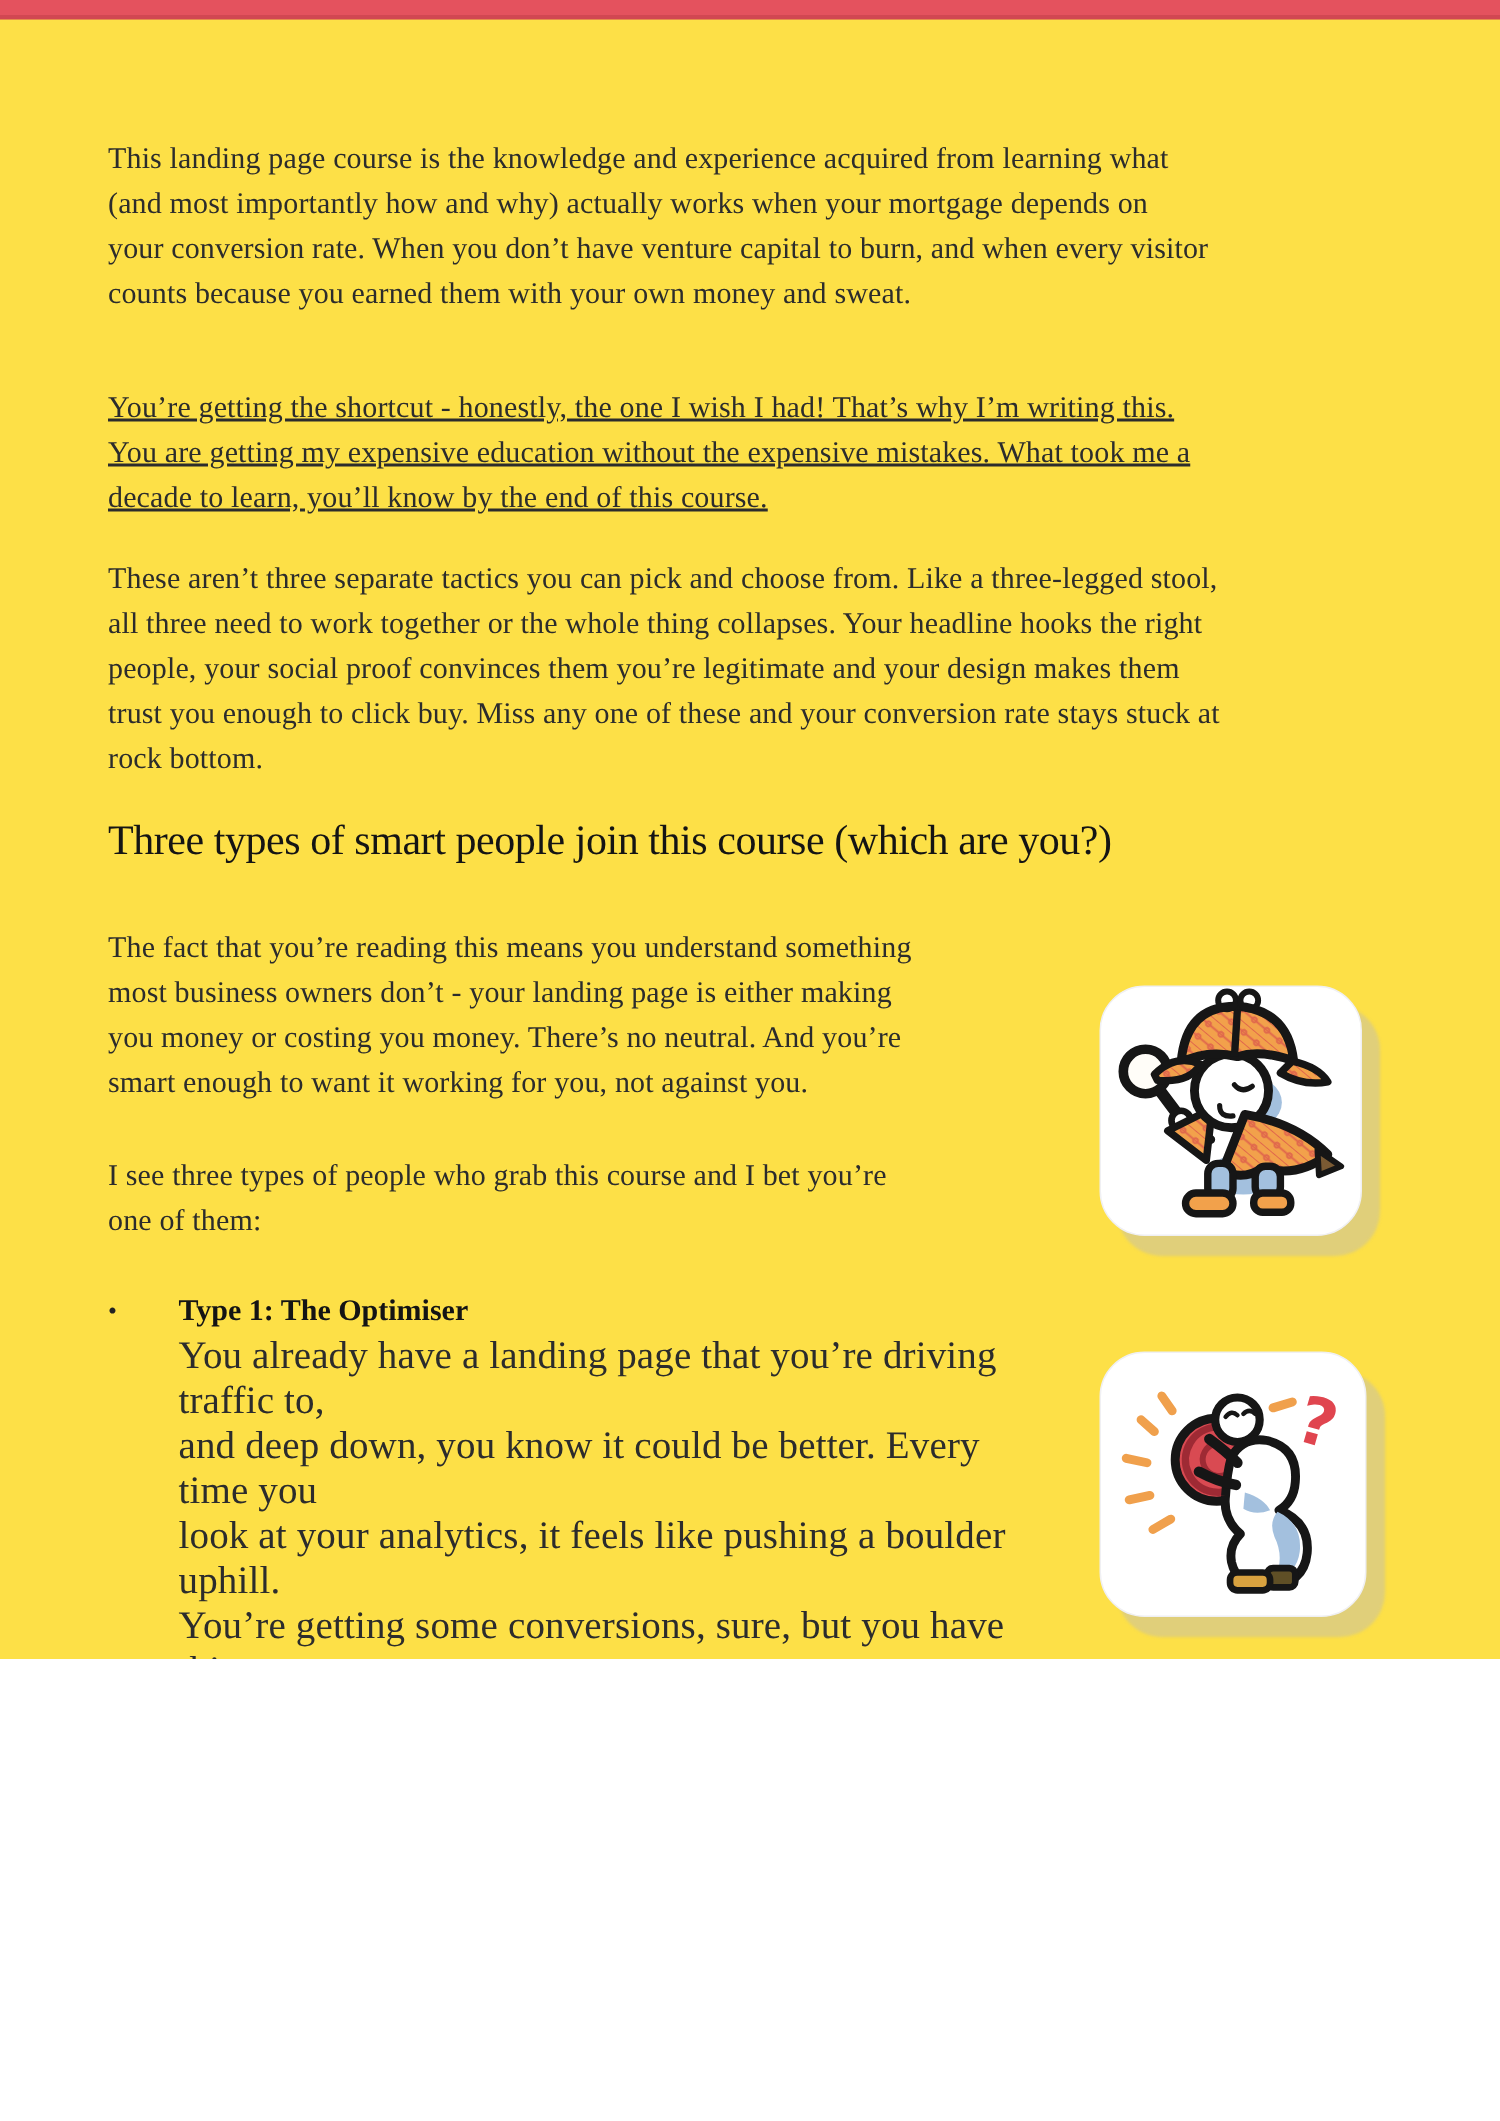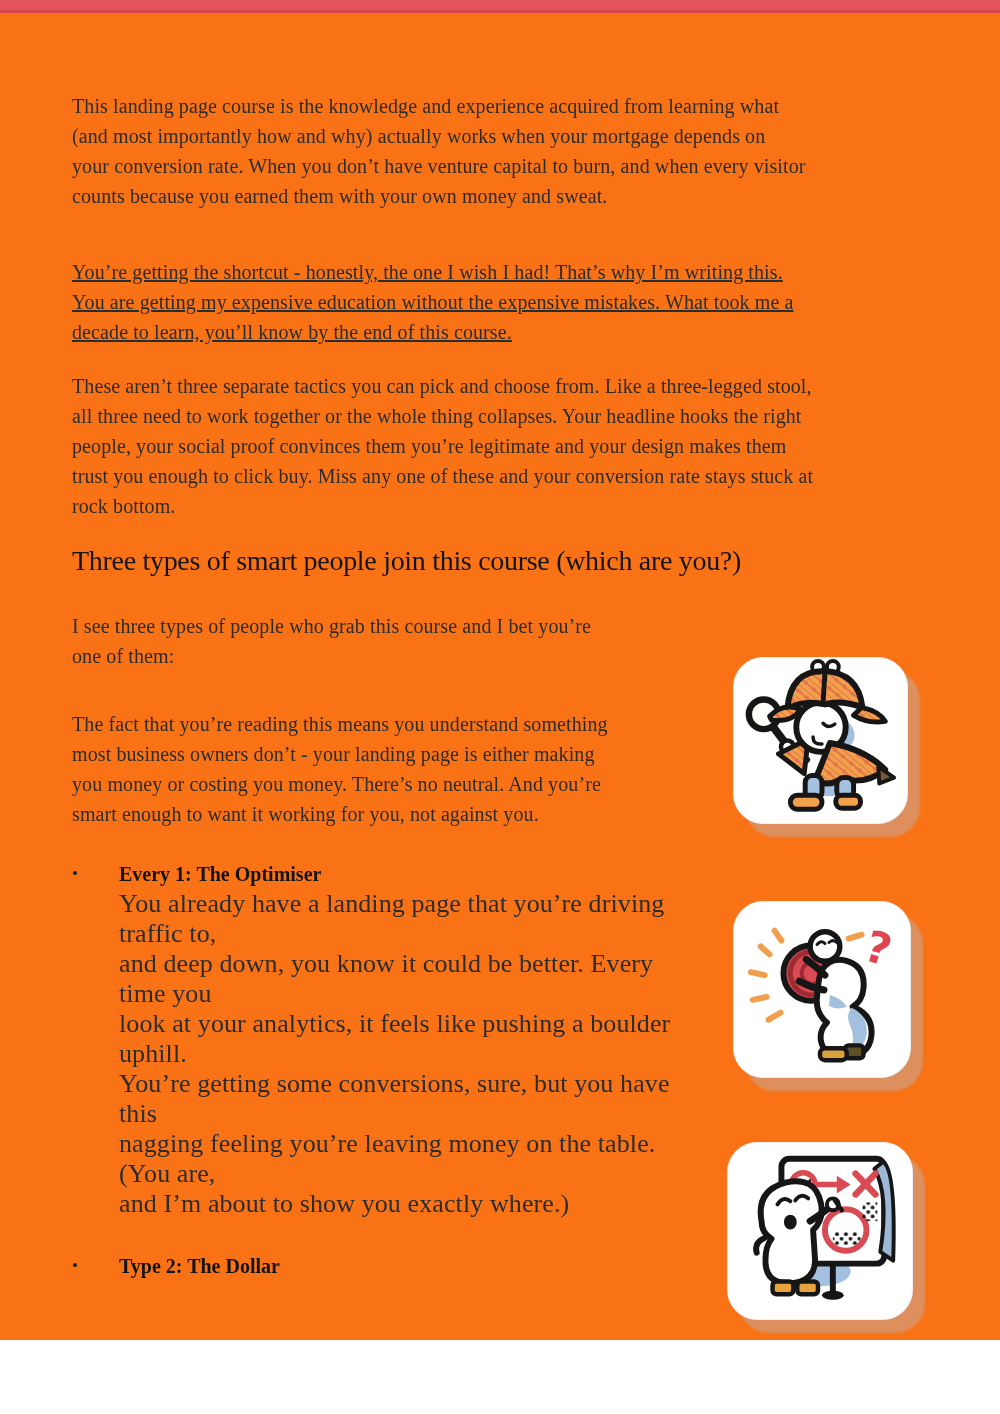--- a/index.html
+++ b/index.html
@@ -1,20 +1,20 @@
 <!DOCTYPE html>
 <html><head>
 <meta charset="utf-8">
 <style>
   * { margin:0; padding:0; box-sizing:border-box; }
   html,body { background:#ffffff; }
   .page {
     position:relative;
-    width:1000px; height:1340px;
-    background:#f97316;
+    width:1000px; height:1106px;
+    background:#fde047;
     overflow:hidden;
     font-family:"Liberation Serif","DejaVu Serif",serif;
     color:#2c2c2c;
   }
   .red-bar {
     position:absolute; top:0; left:0; right:0;
     height:13px;
     background:#e4525e;
     box-shadow: inset 0 -3px 0 rgba(120,20,30,0.18);
   }
@@ -91,31 +91,31 @@
 You are getting my expensive education without the expensive mistakes. What took me a
 decade to learn, you’ll know by the end of this course.</p>
     <p class="para p3">These aren’t three separate tactics you can pick and choose from. Like a three-legged stool,
 all three need to work together or the whole thing collapses. Your headline hooks the right
 people, your social proof convinces them you’re legitimate and your design makes them
 trust you enough to click buy. Miss any one of these and your conversion rate stays stuck at
 rock bottom.</p>
 
     <h2 class="section-heading">Three types of smart people join this course (which are you?)</h2>
 
-    <p class="para p5">I see three types of people who grab this course and I bet you’re
-one of them:</p>
     <p class="para p4">The fact that you’re reading this means you understand something
 most business owners don’t - your landing page is either making
 you money or costing you money. There’s no neutral. And you’re
 smart enough to want it working for you, not against you.</p>
+    <p class="para p5">I see three types of people who grab this course and I bet you’re
+one of them:</p>
 
     <div class="bullet-item b1">
       <span class="bullet-dot">•</span>
       <div class="bullet-content">
-        <div class="bullet-title">Every 1: The Optimiser</div>
+        <div class="bullet-title">Type 1: The Optimiser</div>
         <div class="bullet-body">You already have a landing page that you’re driving traffic to,
 and deep down, you know it could be better. Every time you
 look at your analytics, it feels like pushing a boulder uphill.
 You’re getting some conversions, sure, but you have this
 nagging feeling you’re leaving money on the table. (You are,
 and I’m about to show you exactly where.)</div>
       </div>
     </div>
 
     <div class="bullet-item b2">

